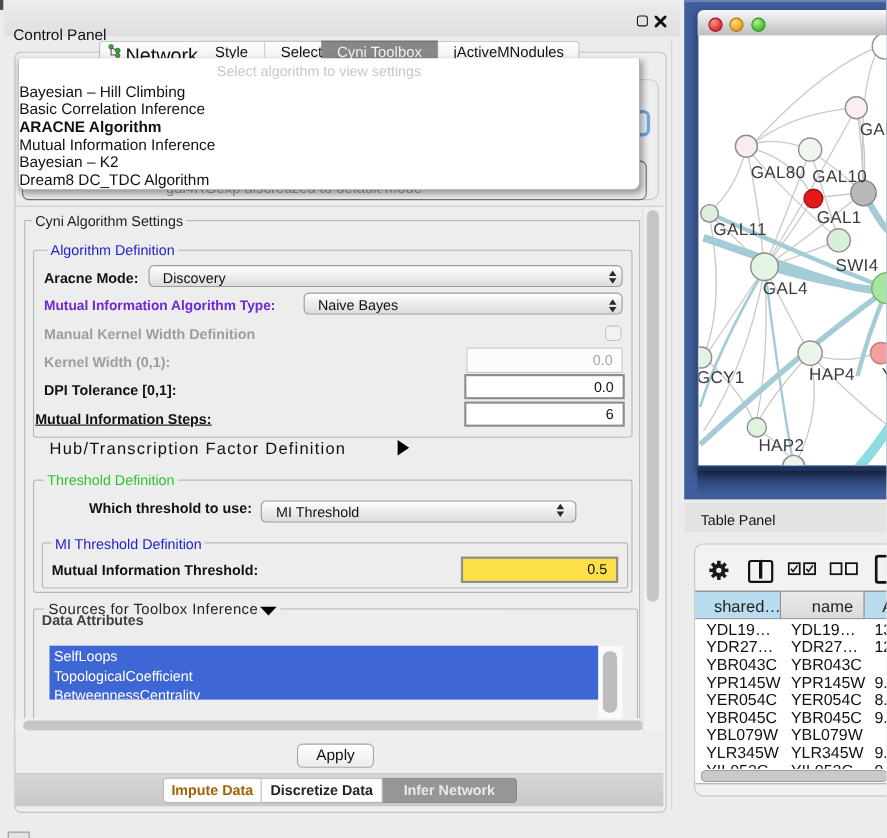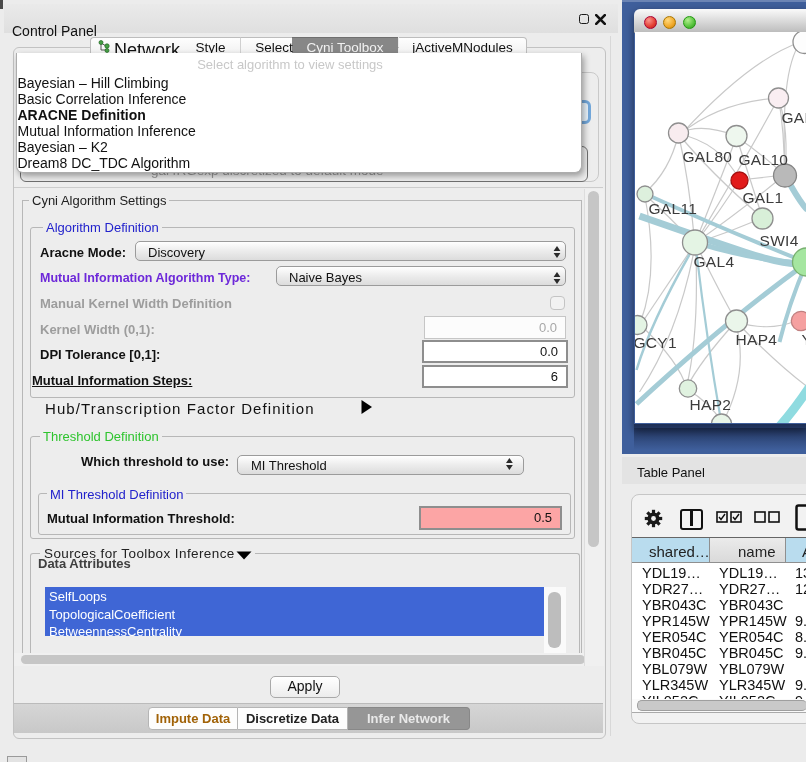--- a/index.html
+++ b/index.html
@@ -87,21 +87,21 @@
   <div class="abs" style="left:30px;top:436px;width:543px;height:101px;border:1px solid #b7b7b7;border-radius:3px;"></div>
   <div class="abs" style="left:40px;top:429px;font-size:13px;color:#2ec42e;background:#ededed;padding:0 3px;">Threshold Definition</div>
 
   <div class="abs b" style="left:81px;top:454px;font-size:13px;color:#111;">Which threshold to use:</div>
   <div class="abs combo" style="left:237px;top:455px;width:287px;height:20px;"></div>
   <div class="abs" style="left:251px;top:458px;font-size:13px;color:#111;">MI Threshold</div>
 
   <div class="abs" style="left:38px;top:493px;width:531px;height:40px;border:1px solid #b7b7b7;border-radius:3px;"></div>
   <div class="abs" style="left:47px;top:487px;font-size:13px;color:#2222cc;background:#ededed;padding:0 3px;">MI Threshold Definition</div>
   <div class="abs b" style="left:47px;top:511px;font-size:13px;color:#111;">Mutual Information Threshold:</div>
-  <div class="abs" style="left:419px;top:506px;width:131px;height:20px;background:#fca5a5;border:2px solid #8e8e8e;font-size:13px;color:#111;text-align:right;line-height:20px;padding-right:8px;">0.5</div>
+  <div class="abs" style="left:419px;top:506px;width:131px;height:20px;background:#fde047;border:2px solid #8e8e8e;font-size:13px;color:#111;text-align:right;line-height:20px;padding-right:8px;">0.5</div>
 
   <div class="abs" style="left:30px;top:553px;width:548px;height:109px;border:1px solid #b7b7b7;border-top:1px solid #b7b7b7;border-bottom:none;border-radius:3px 3px 0 0;"></div>
   <div class="abs" style="left:40px;top:546px;width:215px;height:15px;background:#ededed;"></div>
   <div class="abs" style="left:44px;top:546px;font-size:13.5px;letter-spacing:0.4px;color:#222;">Sources for Toolbox Inference</div>
   <svg class="abs" style="left:236px;top:551px;" width="16" height="9">
       <path d="M0.5 0.5 L15.5 0.5 L8 8.5 Z" fill="#000"></path>
     </svg>
   <div class="abs b" style="left:38px;top:556px;font-size:13px;color:#404040;">Data Attributes</div>
 
   <div class="abs" style="left:45px;top:587px;width:499px;height:49px;background:#3f66d5;overflow:hidden;">
@@ -123,21 +123,21 @@
   <div class="abs" style="left:238px;top:707px;width:110px;height:23px;background:#fdfdfd;border:1px solid #b5b5b5;border-left:none;box-sizing:border-box;text-align:center;font-size:13px;font-weight:bold;line-height:21px;color:#222;">Discretize Data</div>
   <div class="abs" style="left:348px;top:707px;width:122px;height:23px;background:#969696;border:1px solid #888888;border-left:none;border-radius:0 4px 4px 0;box-sizing:border-box;text-align:center;font-size:13px;font-weight:bold;line-height:21px;color:#e9e9e9;">Infer Network</div>
 
   <div class="abs" style="left:7px;top:756px;width:18px;height:10px;background:#e3e3e3;border:1px solid #9a9a9a;"></div>
 
   <div class="abs" style="left:16px;top:53px;width:564px;height:119px;background:#ffffff;border:1px solid #adadad;border-top:none;border-radius:0 0 7px 7px;box-shadow:2px 3px 6px rgba(0,0,0,0.35);">
     <div style="text-align:center;font-size:13px;color:#c8c8c8;margin-top:4px;margin-right:18px;">Select algorithm to view settings</div>
     <div style="font-size:14px;color:#111;line-height:16px;margin-top:3px;padding-left:0.5px;">
       Bayesian – Hill Climbing<br>
       Basic Correlation Inference<br>
-      <span class="b">ARACNE Definition</span><br>
+      <span class="b">ARACNE Algorithm</span><br>
       Mutual Information Inference<br>
       Bayesian – K2<br>
       Dream8 DC_TDC Algorithm
     </div>
   </div>
 
   <div class="abs" style="left:622px;top:0;width:184px;height:454px;background:#3f5f9c;border-top:2px solid #6b84b4;box-sizing:border-box;"></div>
 
   <div class="abs" style="left:634px;top:9px;width:172px;height:419px;border-radius:6px 0 0 0;box-shadow:0 3px 8px rgba(0,0,0,0.5);"></div>
   <div class="abs" style="left:634px;top:9px;width:172px;height:23px;background:linear-gradient(#fafafa,#bdbdbd);border-radius:6px 0 0 0;border-bottom:1px solid #999999;"></div>

